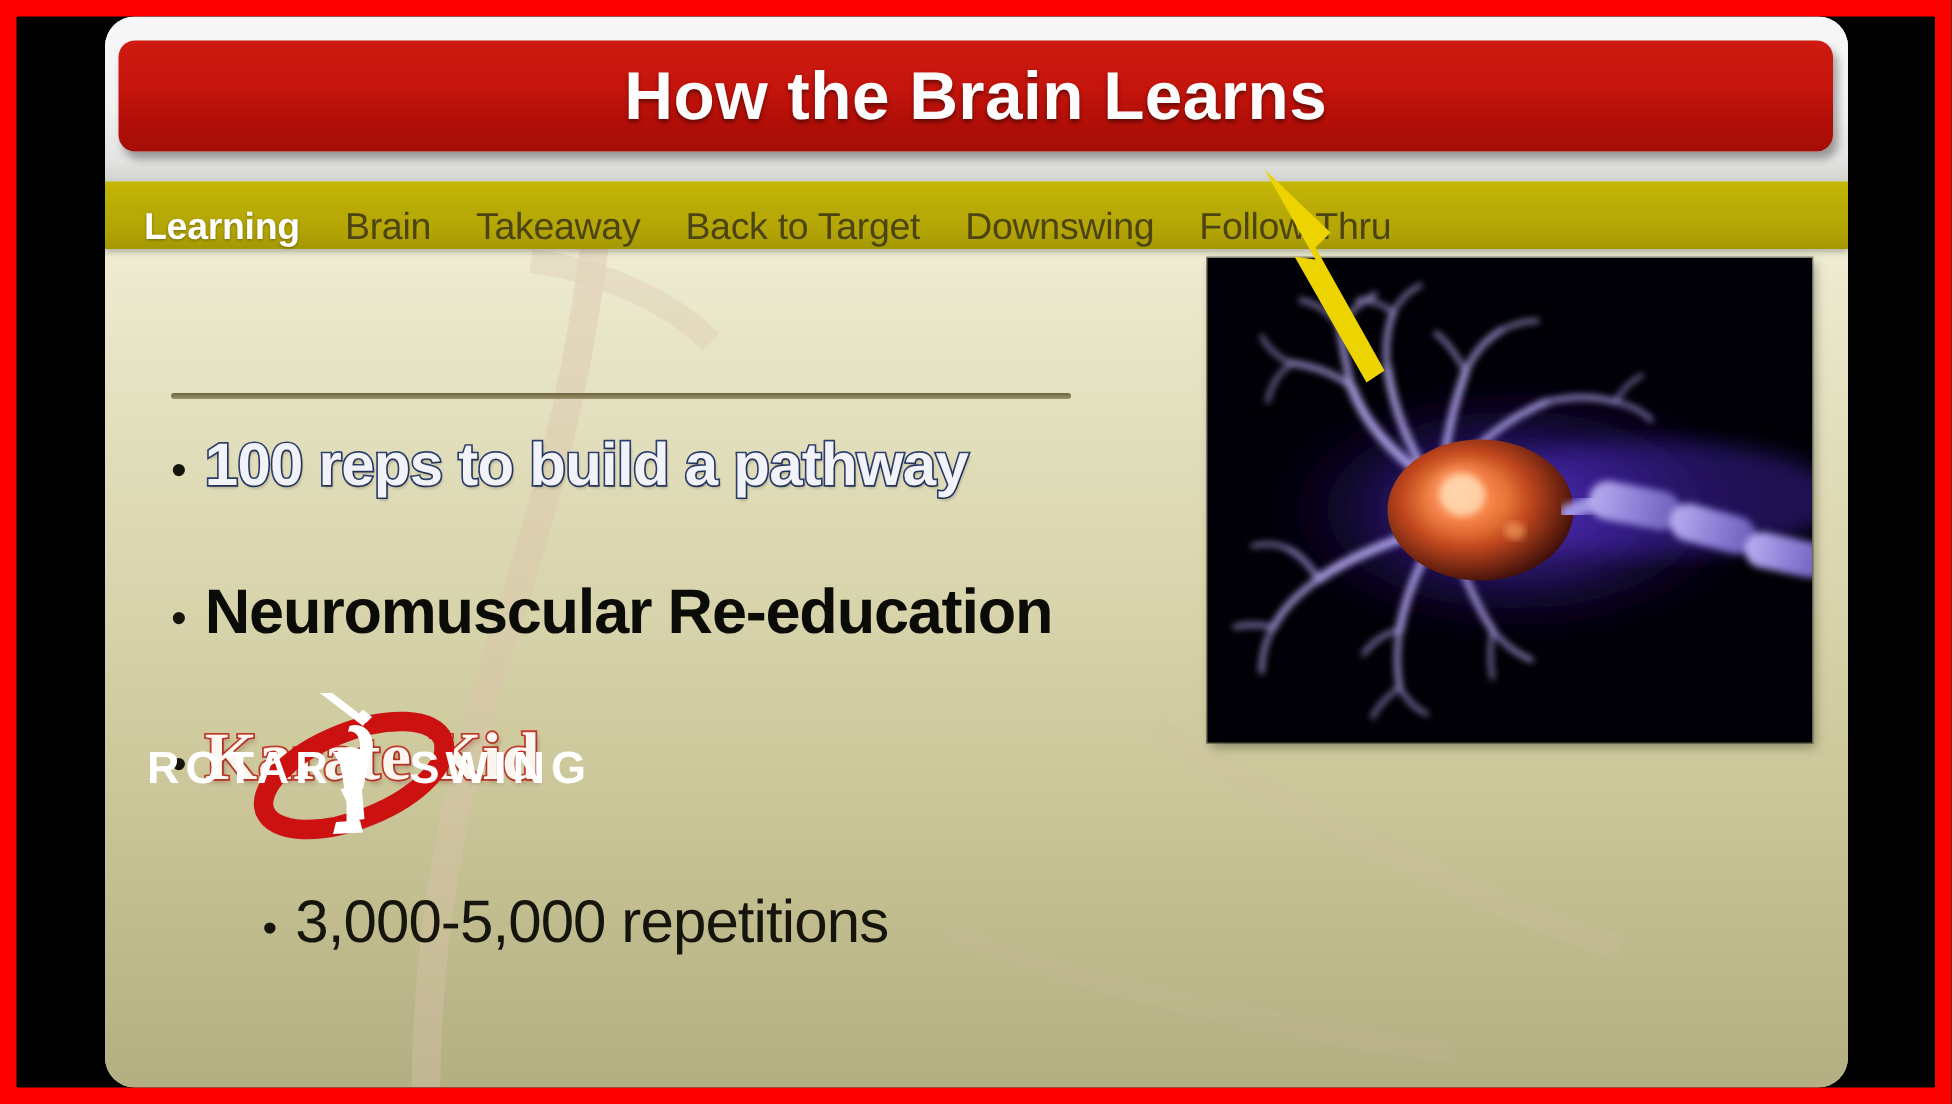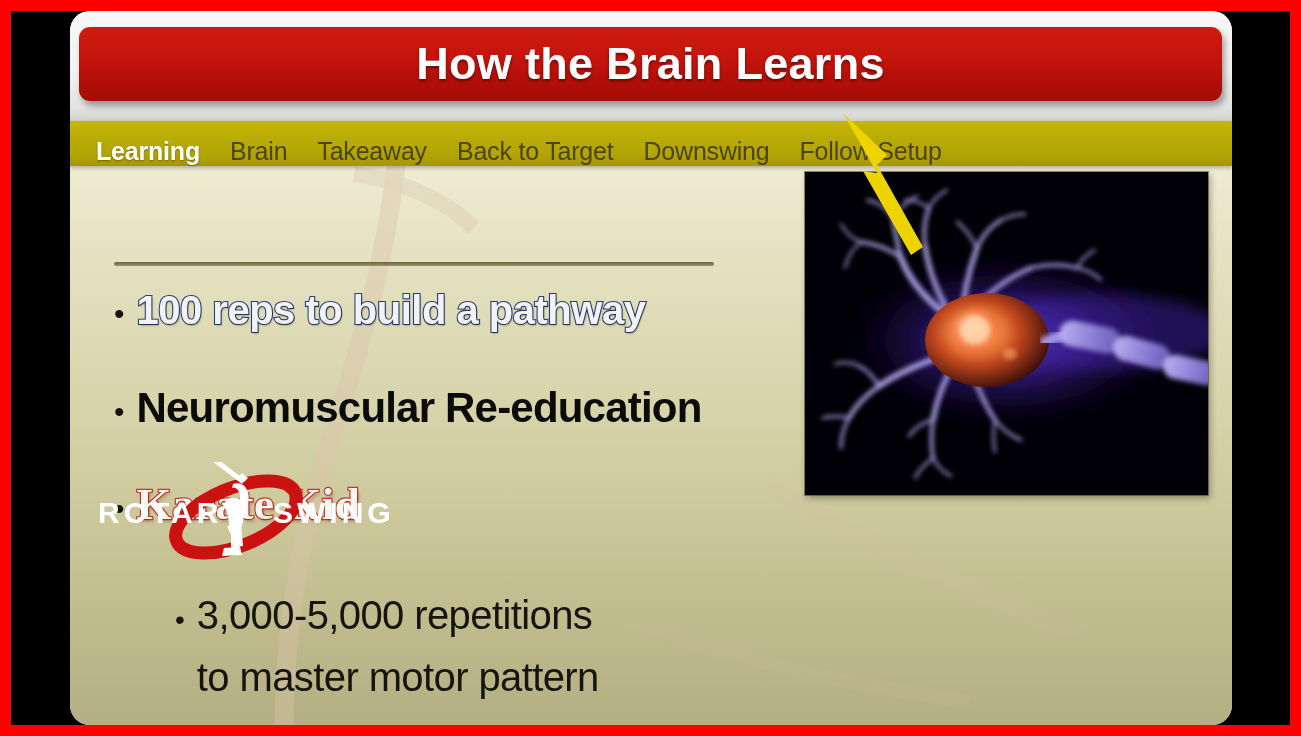--- a/index.html
+++ b/index.html
@@ -234,21 +234,21 @@
           <span class="title-text">How the Brain Learns</span>
         </div>
       </div>
 
       <div class="navbar">
         <span class="nav-item active">Learning</span>
         <span class="nav-item">Brain</span>
         <span class="nav-item">Takeaway</span>
         <span class="nav-item">Back to Target</span>
         <span class="nav-item">Downswing</span>
-        <span class="nav-item">Follow Setup</span>
+        <span class="nav-item">Follow Thru</span>
       </div>
 
       <div class="nav-ghost" aria-hidden="true">
         <span class="nav-item active">Learning</span>
         <span class="nav-item">Setup</span>
         <span class="nav-item">Weight Transfer</span>
         <span class="nav-item">Takeaway</span>
       </div>
 
       <div class="body-area">
@@ -277,24 +277,20 @@
           <div class="bullet-row b3">
             <span class="dot">•</span>
             <span class="txt">Karate Kid</span>
           </div>
 
           <div class="bullet-row s1">
             <span class="dot">•</span>
             <span class="sub-txt">3,000-5,000 repetitions</span>
           </div>
 
-          <div class="bullet-row s2">
-            <span class="dot">•</span>
-            <span class="sub-txt">to master motor pattern</span>
-          </div>
 
         </div>
       </div>
 
       <div class="neuron-frame">
         <svg class="neuron-svg" viewBox="0 0 403 323" preserveAspectRatio="none">
           <defs>
             <radialGradient id="halo" cx="50%" cy="50%" r="50%">
               <stop offset="0%" stop-color="#6a3fd8" stop-opacity=".95"></stop>
               <stop offset="45%" stop-color="#3c1f9a" stop-opacity=".6"></stop>

